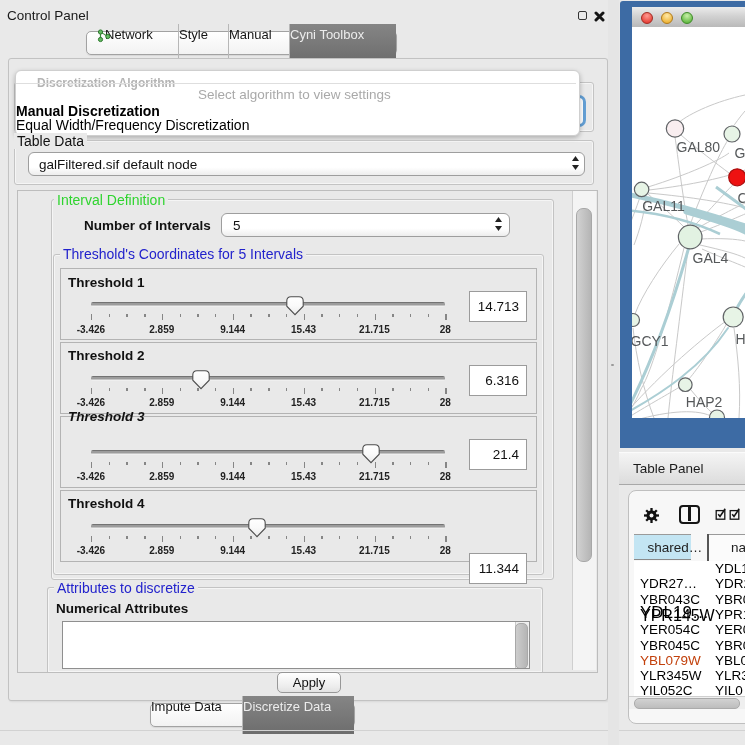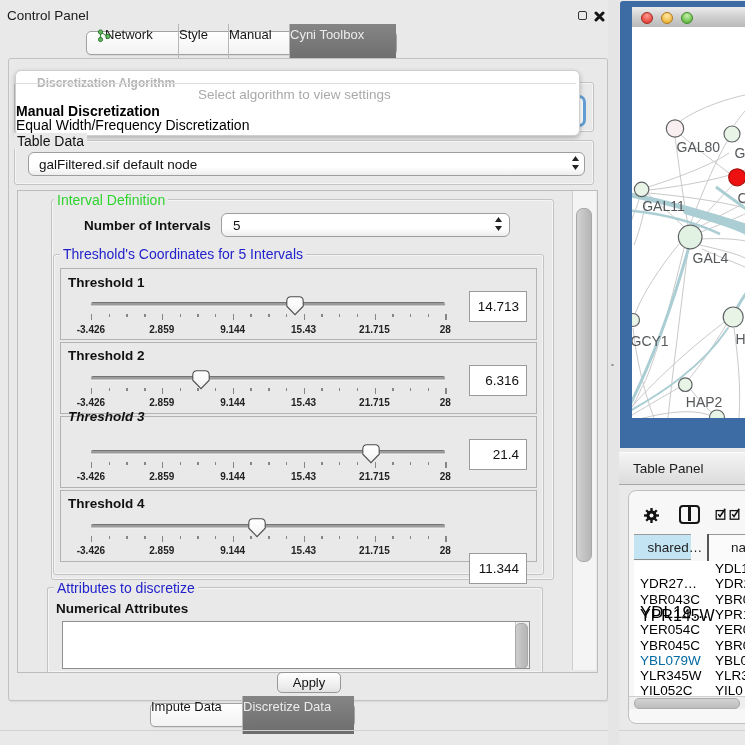--- a/index.html
+++ b/index.html
@@ -277,19 +277,19 @@
 <div class="abs" style="left:640px;top:576.3px;font-size:13.5px;color:#000;white-space:nowrap;">YDR27…</div>
 <div class="abs" style="left:715px;top:576.3px;font-size:13.5px;color:#000;white-space:nowrap;">YDR2</div>
 <div class="abs" style="left:640px;top:591.5999999999999px;font-size:13.5px;color:#000;white-space:nowrap;">YBR043C</div>
 <div class="abs" style="left:715px;top:591.5999999999999px;font-size:13.5px;color:#000;white-space:nowrap;">YBR0</div>
 <div class="abs" style="left:640px;top:606.8999999999999px;font-size:16px;color:#000;white-space:nowrap;">YPR145W</div>
 <div class="abs" style="left:715px;top:606.8999999999999px;font-size:13.5px;color:#000;white-space:nowrap;">YPR1</div>
 <div class="abs" style="left:640px;top:622.1999999999998px;font-size:13.5px;color:#000;white-space:nowrap;">YER054C</div>
 <div class="abs" style="left:715px;top:622.1999999999998px;font-size:13.5px;color:#000;white-space:nowrap;">YER0</div>
 <div class="abs" style="left:640px;top:637.4999999999998px;font-size:13.5px;color:#000;white-space:nowrap;">YBR045C</div>
 <div class="abs" style="left:715px;top:637.4999999999998px;font-size:13.5px;color:#000;white-space:nowrap;">YBR0</div>
-<div class="abs" style="left:640px;top:652.7999999999997px;font-size:13.5px;color:#0369a1;white-space:nowrap;">YBL079W</div>
+<div class="abs" style="left:640px;top:652.7999999999997px;font-size:13.5px;color:#c2410c;white-space:nowrap;">YBL079W</div>
 <div class="abs" style="left:715px;top:652.7999999999997px;font-size:13.5px;color:#000;white-space:nowrap;">YBL0</div>
 <div class="abs" style="left:640px;top:668.0999999999997px;font-size:13.5px;color:#000;white-space:nowrap;">YLR345W</div>
 <div class="abs" style="left:715px;top:668.0999999999997px;font-size:13.5px;color:#000;white-space:nowrap;">YLR3</div>
 <div class="abs" style="left:640px;top:683.3999999999996px;font-size:13.5px;color:#000;white-space:nowrap;">YIL052C</div>
 <div class="abs" style="left:715px;top:683.3999999999996px;font-size:13.5px;color:#000;white-space:nowrap;">YIL0</div>
 <div class="abs" style="left:629px;top:696px;width:128px;height:12px;background:#efefef;border-top:1px solid #cfcfcf;"></div>
 <div class="abs" style="left:633.5px;top:697.5px;width:104px;height:9px;background:linear-gradient(180deg,#d2d2d2,#bdbdbd);border:1px solid #ababab;border-radius:5px;"></div>
 </body></html>

